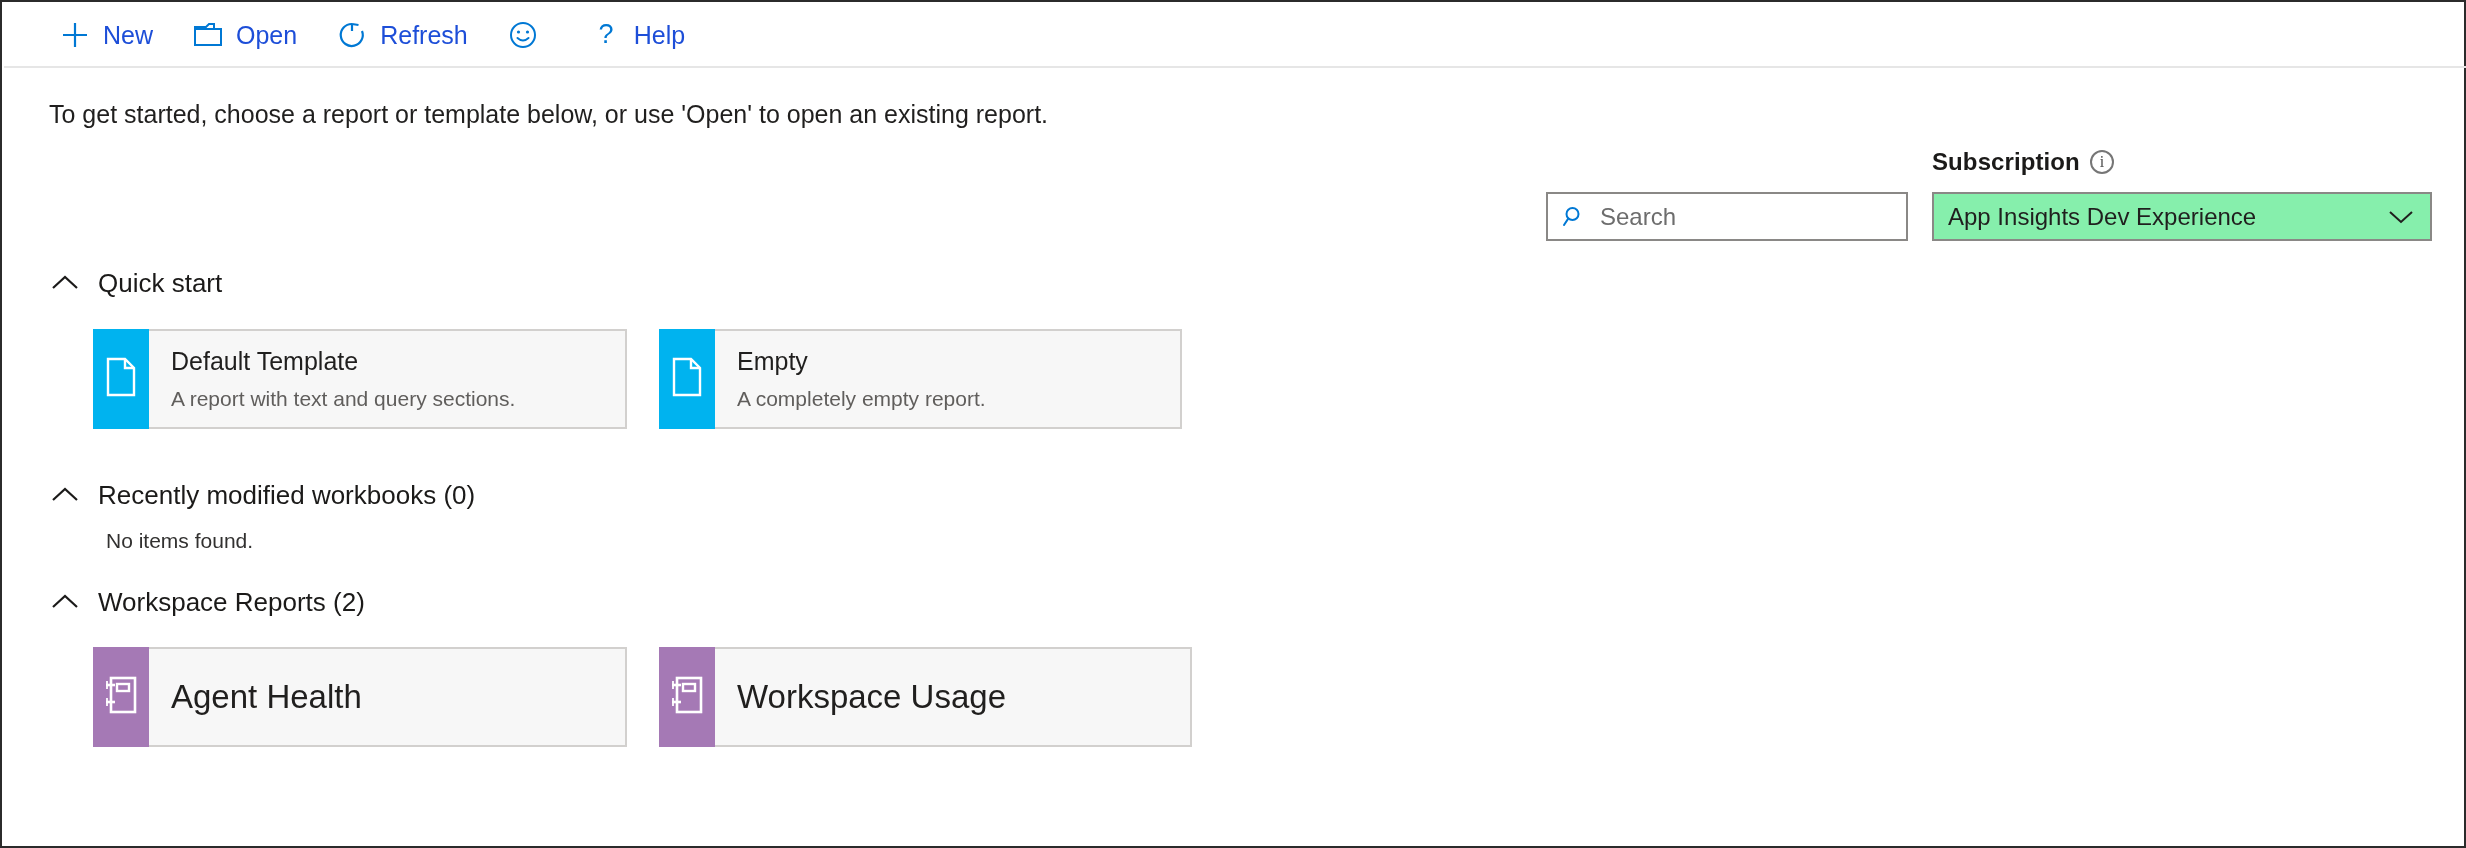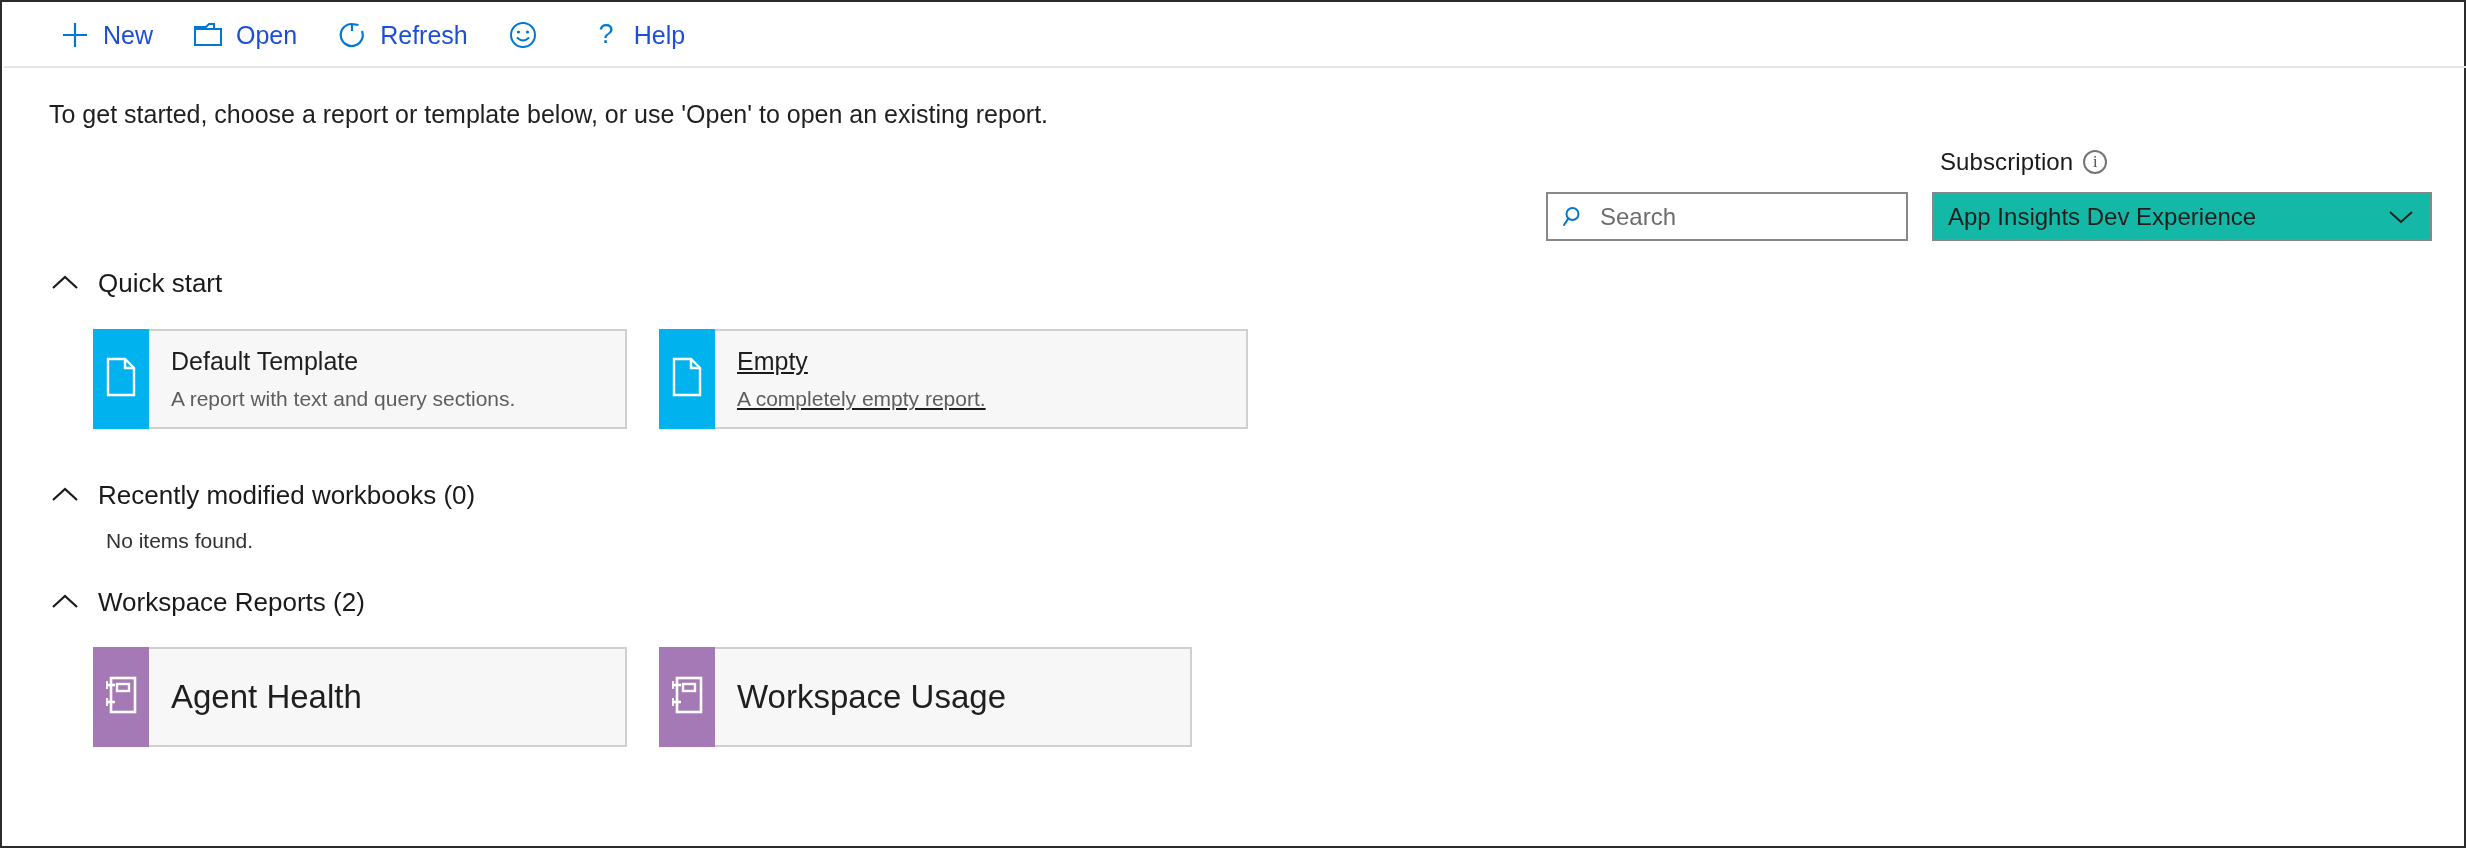--- a/index.html
+++ b/index.html
@@ -83,24 +83,23 @@
   .sub-label-row {
     position: absolute;
     left: 387px;
     top: 0px;
     display: flex;
     align-items: center;
     gap: 10px;
   }
   .sub-label {
     font-size: 24px;
-    font-weight: normal;
+    font-weight: bold;
     color: #1b1a19;
     letter-spacing: .1px;
-    margin-left: 8px;
   }
   .info-icon {
     width: 24px; height: 24px;
     border-radius: 50%;
     border: 2px solid #767676;
     color: #4b4b4b;
     font-size: 16px;
     font-family: "Liberation Serif", serif;
     display: flex;
     align-items: center;
@@ -135,21 +134,21 @@
   .search-input::placeholder { color: #6d6d6d; }
 
   .dropdown {
     position: absolute;
     left: 387px;
     top: 44px;
     width: 500px;
     height: 49px;
     box-sizing: border-box;
     border: 2px solid #8a8886;
-    background: #14b8a6;
+    background: #86efac;
     display: flex;
     align-items: center;
     justify-content: space-between;
     padding: 0 16px 0 14px;
     cursor: pointer;
   }
   .dropdown-value {
     font-size: 24px;
     color: #201f1e;
     white-space: nowrap;
@@ -336,21 +335,21 @@
           <path d="M21 3 V12 H30" stroke="#ffffff" stroke-width="2.4" fill="none"></path>
         </svg>
       </span>
     </div>
     <div class="card-body">
       <div class="card-title">Default Template</div>
       <div class="card-sub">A report with text and query sections.</div>
     </div>
   </div>
 
-  <div class="card" style="left:657px; top:327px; width:589px;text-decoration:underline;">
+  <div class="card" style="left:657px; top:327px; width:523px;">
     <div class="card-tile tile-blue">
       <span>
         <svg width="34" height="42" viewBox="0 0 34 42">
           <path d="M4 3 H21 L30 12 V39 H4 Z" stroke="#ffffff" stroke-width="2.4" fill="none" stroke-linejoin="miter"></path>
           <path d="M21 3 V12 H30" stroke="#ffffff" stroke-width="2.4" fill="none"></path>
         </svg>
       </span>
     </div>
     <div class="card-body">
       <div class="card-title">Empty</div>

